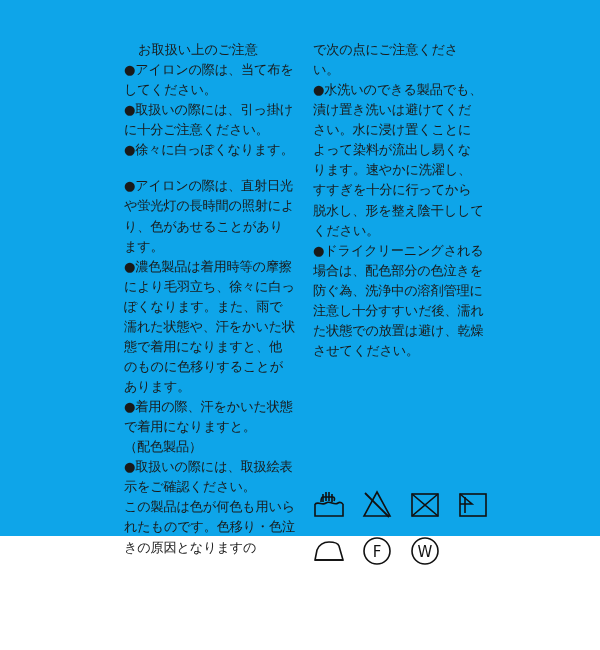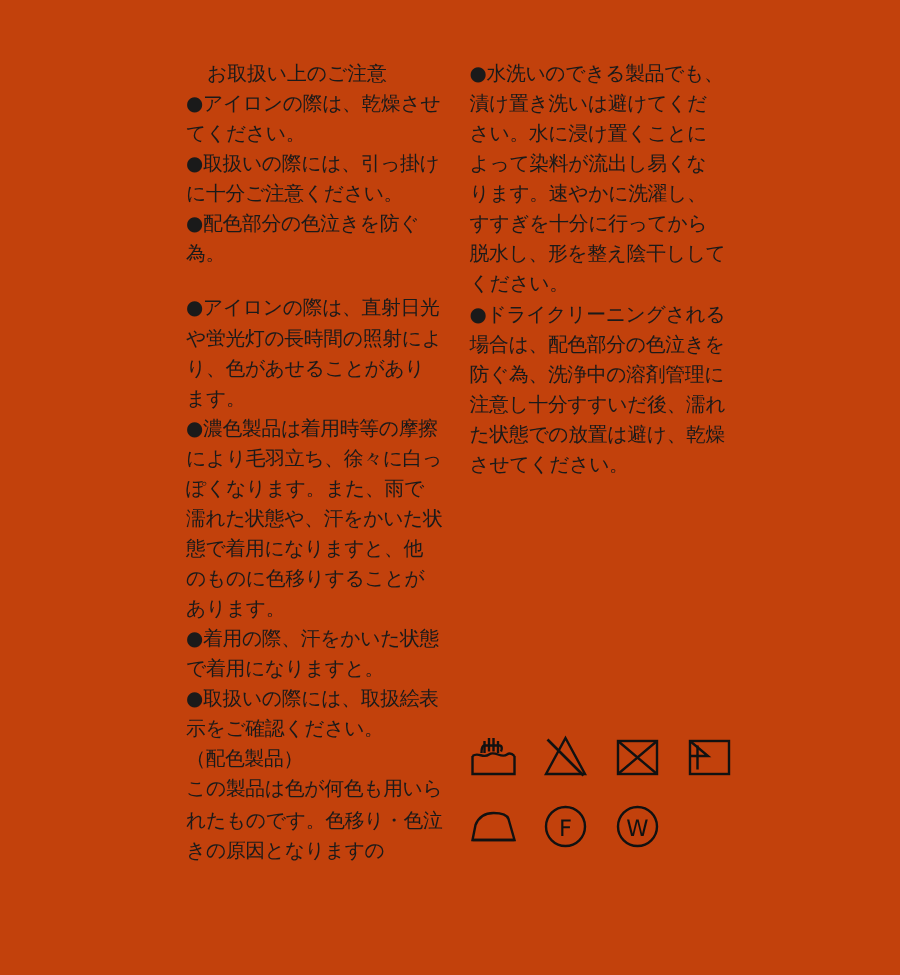--- a/index.html
+++ b/index.html
@@ -10,22 +10,22 @@
   body {
     width: 600px;
     height: 650px;
     font-family: "DejaVu Sans", sans-serif;
     color: #1a1a1a;
     overflow: hidden;
   }
   .page {
     position: relative;
     width: 600px;
-    height: 650px;
-    background: #c2410c;
+    height: 536px;
+    background: #0ea5e9;
   }
   .columns {
     position: absolute;
     left: 124px;
     top: 40px;
     width: 360px;
     display: flex;
     gap: 18px;
   }
   .col {
@@ -77,33 +77,34 @@
 </style>
 </head>
 <body>
 
 <div class="page">
 
   <div class="columns">
 
     <div class="col col-left">
       <div class="heading">お取扱い上のご注意</div>
-      <div class="para">●アイロンの際は、乾燥させてください。</div>
+      <div class="para">●アイロンの際は、当て布をしてください。</div>
       <div class="para">●取扱いの際には、引っ掛けに十分ご注意ください。</div>
-      <div class="para">●配色部分の色泣きを防ぐ為。</div>
+      <div class="para">●徐々に白っぽくなります。</div>
       <div class="block-gap"></div>
       <div class="para">●アイロンの際は、直射日光や蛍光灯の長時間の照射により、色があせることがあります。</div>
       <div class="para">●濃色製品は着用時等の摩擦により毛羽立ち、徐々に白っぽくなります。また、雨で濡れた状態や、汗をかいた状態で着用になりますと、他のものに色移りすることがあります。</div>
       <div class="para">●着用の際、汗をかいた状態で着用になりますと。</div>
+      <div class="para">（配色製品）</div>
       <div class="para">●取扱いの際には、取扱絵表示をご確認ください。</div>
-      <div class="para">（配色製品）</div>
       <div class="para">この製品は色が何色も用いられたものです。色移り・色泣きの原因となりますの</div>
     </div>
 
     <div class="col col-right">
+      <div class="para">で次の点にご注意ください。</div>
       <div class="para">●水洗いのできる製品でも、漬け置き洗いは避けてください。水に浸け置くことによって染料が流出し易くなります。速やかに洗濯し、すすぎを十分に行ってから脱水し、形を整え陰干ししてください。</div>
       <div class="para">●ドライクリーニングされる場合は、配色部分の色泣きを防ぐ為、洗浄中の溶剤管理に注意し十分すすいだ後、濡れた状態での放置は避け、乾燥させてください。</div>
     </div>
 
   </div>
 
   <div class="symbols">
     <div class="symrow">
 
       <div class="sym">

